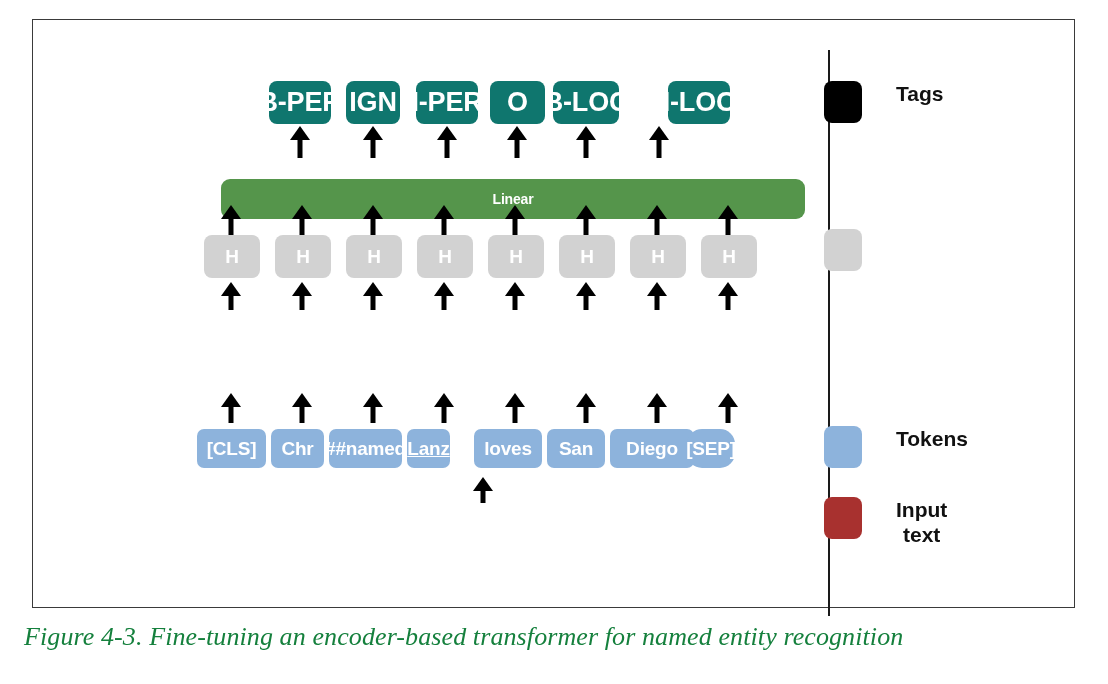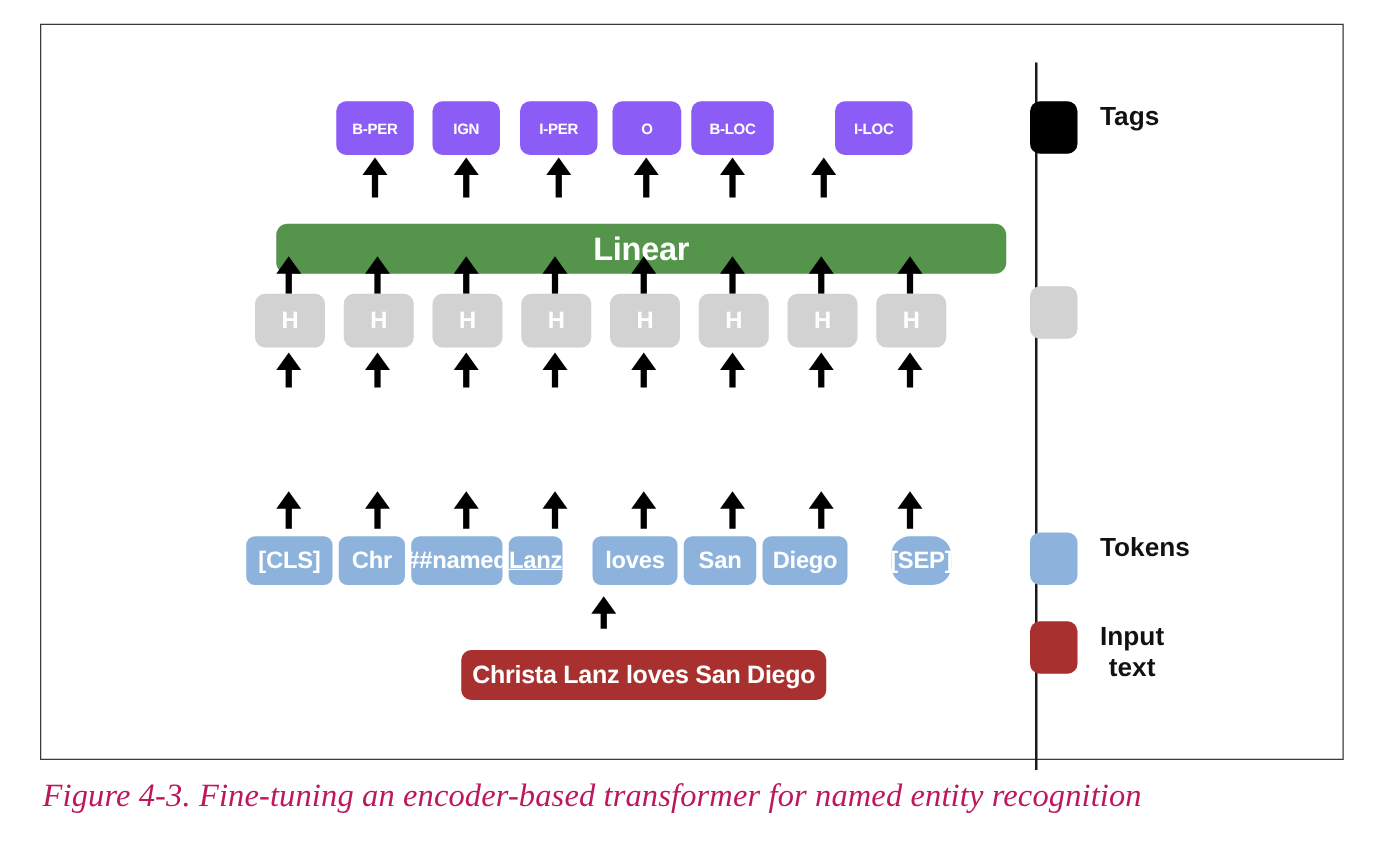--- a/index.html
+++ b/index.html
@@ -32,42 +32,42 @@
     position:absolute;
     box-sizing:border-box;
     display:flex;align-items:center;justify-content:center;
     color:#ffffff;
     font-weight:bold;
     letter-spacing:-0.2px;
     white-space:nowrap;
     border-radius:7px;
   }
   .tag-box{
-    background:#8b5cf6;
+    background:#0f766e;
     height:43px;
-    font-size:12px;
+    font-size:27px;
     border-radius:8px;
   }
   .hidden-box{
     background:#d2d2d2;
     width:56px;height:43px;
     font-size:19px;
     border-radius:8px;
     font-weight:bold;
   }
   .token-box{
     background:#8db3dc;
     height:39px;
     font-size:19px;
     border-radius:7px;
     font-weight:bold;
   }
   .bar{
     border-radius:9px;
-    font-size:26px;
+    font-size:14px;
     font-weight:bold;
   }
   #linear-bar{
     background:#55954b;
     left:188px;top:159px;width:584px;height:40px;
   }
   #encoder-bar{
     background:#8b1ec4;
     left:188px;top:309px;width:584px;height:76px;
     font-size:22px;
@@ -98,42 +98,42 @@
   
   #diagram-caption{
     position:absolute;
     left:0;right:0;top:564px;
     text-align:center;
     font-size:19px;
     font-weight:bold;
     color:#111;
   }
   
-  .legend-row{position:absolute;display:flex;align-items:flex-start;}
+  .legend-row{position:absolute;display:flex;align-items:flex-start;gap:16px;}
   .legend-swatch{
     width:38px;height:42px;border-radius:8px;flex:none;
   }
   .legend-label{
     margin-left:18px;
     font-size:21px;
     font-weight:bold;
     color:#111;
     line-height:25px;
     white-space:pre-line;
     padding-top:0px;
   }
   
   #figure-caption{
     position:absolute;
-    left:34px;top:622px;
+    left:24px;top:622px;
     width:1050px;
     font-family:"Liberation Serif", serif;
     font-style:italic;
     font-size:26px;
-    color:#be185d;
+    color:#15803d;
     letter-spacing:0.1px;
   }
 </style>
 </head>
 <body>
 
 <div id="figure-frame">
 
   <div id="diagram-area"></div>
 
@@ -292,32 +292,31 @@
       </div>
     </div>
 
   <div id="tokens-row">
       <div class="node token-box" style="width: 69px; left: 164px; top: 409px;">[CLS]</div>
       <div class="node token-box" style="width: 53px; left: 238px; top: 409px;">Chr</div>
       <div class="node token-box" style="width: 73px; left: 296px; top: 409px;">##named</div>
       <div class="node token-box" style="width: 43px; left: 374px; top: 409px; text-decoration: underline;">Lanz</div>
       <div class="node token-box" style="width: 68px; left: 441px; top: 409px;">loves</div>
       <div class="node token-box" style="width: 58px; left: 514px; top: 409px;">San</div>
-      <div class="node token-box" style="width: 68px; left: 577px; top: 409px;">Diego</div>
-      <div class="node token-box" style="width: 48px; left: 680px; top: 409px; border-radius: 15px;">[SEP]</div>
+      <div class="node token-box" style="width: 84px; left: 577px; top: 409px;">Diego</div>
+      <div class="node token-box" style="width: 48px; left: 654px; top: 409px; border-radius: 15px;">[SEP]</div>
     </div>
 
   <div id="arrow-input">
       <div class="arrow" style="left: 440px; top: 457px; width: 20px; height: 26px;">
         <div class="head"></div>
         <div class="stem" style="height: 13px;"></div>
       </div>
     </div>
 
-  <div id="input-text-box" class="node">Christa Lanz loves San Diego</div>
 
 
   <div id="legend-divider"></div>
 
   <div id="legend">
       <div class="legend-row" style="left: 791px; top: 61px;">
         <div class="legend-swatch" style="background: rgb(0, 0, 0);"></div>
         <div class="legend-label">Tags</div>
       </div>
       <div class="legend-row" style="left: 791px; top: 209px;">

